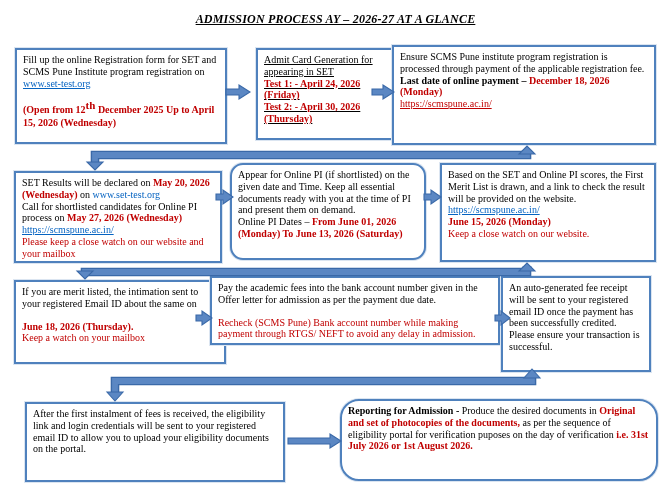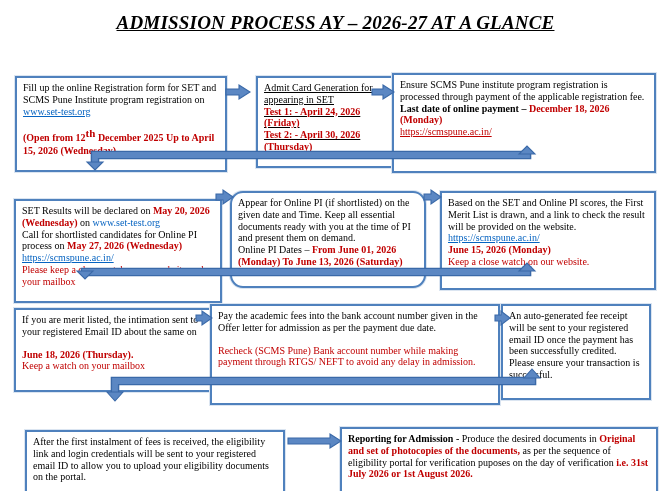--- a/index.html
+++ b/index.html
@@ -2,28 +2,28 @@
 <html><head>
 <meta charset="utf-8">
 <style>
   html,body{margin:0;padding:0;background:#ffffff;}
   .canvas{
     position:relative;width:671px;height:491px;background:#ffffff;overflow:hidden;
     font-family:"Liberation Serif","DejaVu Serif",serif;
   }
   .page-title{
     position:absolute;top:12px;left:0;width:100%;text-align:center;
-    font-size:19px;font-weight:bold;font-style:italic;
+    font-size:12px;font-weight:bold;font-style:italic;
     text-decoration:underline;color:#000;letter-spacing:.2px;
   }
   .flow-box{
     position:absolute;box-sizing:border-box;
     border:2px solid #4f81bd;background:#ffffff;
     box-shadow:0 0 0 1px #dbe5f1;
-    padding:4px 6px;font-size:10px;line-height:11.8px;color:#000;margin-top:28px;
+    padding:4px 6px;font-size:10px;line-height:11.8px;color:#000;
   }
   .para{margin:0;}
   .para.blank{height:11px;}
   .run.k{color:#000;}
   .run.kb{color:#000;font-weight:bold;}
   .run.r{color:#c00000;}
   .run.rb{color:#c00000;font-weight:bold;}
   .run.l{color:#0563c1;}
   .run.lu{color:#0563c1;text-decoration:underline;}
   .run.ru{color:#c00000;text-decoration:underline;}
@@ -49,21 +49,21 @@
       <div class="para"><span class="run k">Admit Card Generation for appearing in SET</span></div>
       <div class="para"><span class="run rb">Test 1: - April 24, 2026 (Friday)</span></div>
       <div class="para"><span class="run rb">Test 2: - April 30, 2026 (Thursday)</span></div>
     </div>
   <div class="flow-box" style="left:392px;top:45px;width:264px;height:100px;">
       <div class="para"><span class="run k">Ensure SCMS Pune institute program registration is processed through payment of the applicable registration fee.</span></div>
       <div class="para"><span class="run kb">Last date of online payment – </span><span class="run rb">December 18, 2026 (Monday)</span></div>
       <div class="para"><span class="run ru">https://scmspune.ac.in/</span></div>
     </div>
 
-  <div class="flow-box" style="left:14px;top:171px;width:208px;height:104px;">
+  <div class="flow-box" style="left:14px;top:171px;width:208px;height:92px;">
       <div class="para"><span class="run k">SET Results will be declared on </span><span class="run rb">May 20, 2026 (Wednesday)</span><span class="run k"> on </span><span class="run l">www.set-test.org</span></div>
       <div class="para"><span class="run k">Call for shortlisted candidates for  Online PI process on </span><span class="run rb">May 27, 2026 (Wednesday)</span></div>
       <div class="para"><span class="run lu">https://scmspune.ac.in/</span></div>
       <div class="para"><span class="run r">Please keep a close watch on our website and your mailbox</span></div>
     </div>
   <div class="flow-box" style="left:230px;top:163px;width:196px;height:97px;border-radius:13px;">
       <div class="para"><span class="run k">Appear for Online PI (if shortlisted) on the given date and Time.  Keep all essential documents ready with you at the time of PI and present them on demand.</span></div>
       <div class="para"><span class="run k">Online PI Dates – </span><span class="run rb">From June 01, 2026 (Monday) To June 13, 2026 (Saturday)</span></div>
     </div>
   <div class="flow-box" style="left:440px;top:163px;width:216px;height:99px;">
@@ -72,33 +72,33 @@
       <div class="para"><span class="run rb">June 15, 2026 (Monday)</span></div>
       <div class="para"><span class="run r">Keep a close watch on our website.</span></div>
     </div>
 
   <div class="flow-box" style="left:14px;top:280px;width:212px;height:84px;">
       <div class="para"><span class="run k">If you are merit listed, the intimation sent to your registered Email ID about the same on</span></div>
       <div class="para blank"></div>
       <div class="para"><span class="run rb">June 18, 2026 (Thursday).</span></div>
       <div class="para"><span class="run r">Keep a watch on your mailbox</span></div>
     </div>
-  <div class="flow-box" style="left:210px;top:276px;width:290px;height:101px;">
+  <div class="flow-box" style="left:210px;top:276px;width:290px;height:69px;">
       <div class="para"><span class="run k">Pay the academic fees into the bank account number given in the Offer letter for admission as per the payment due date.</span></div>
       <div class="para blank"></div>
       <div class="para"><span class="run r">Recheck (SCMS Pune) Bank account number while making payment through  RTGS/ NEFT to avoid any delay in admission.</span></div>
     </div>
   <div class="flow-box" style="left:501px;top:276px;width:150px;height:96px;">
       <div class="para"><span class="run k">An auto-generated fee receipt will be sent to your registered email ID once the payment has been successfully credited. Please ensure your transaction is successful.</span></div>
     </div>
 
   <div class="flow-box" style="left:25px;top:402px;width:260px;height:80px;">
       <div class="para"><span class="run k">After the first instalment of fees is received, the eligibility link and login credentials will be sent to your registered email ID to allow you to upload your eligibility documents on the portal.</span></div>
     </div>
-  <div class="flow-box" style="left:340px;top:399px;width:318px;height:82px;">
+  <div class="flow-box" style="left:340px;top:399px;width:318px;height:82px;border-radius:19px;">
       <div class="para"><span class="run kb">Reporting for Admission - </span><span class="run k">Produce the desired documents in </span><span class="run rb">Original and set of photocopies of the documents,</span><span class="run k"> as per the sequence of eligibility portal for verification puposes on the day of verification </span><span class="run rb">i.e. 31st July 2026 or 1st August 2026.</span></div>
     </div>
 
   <svg class="overlay" width="671" height="491" viewBox="0 0 671 491">
 
     <polygon class="arrow" points="226,89 239,89 239,85 250,92 239,99 239,95 226,95"></polygon>
     <polygon class="arrow" points="372,89 383,89 383,85 394,92 383,99 383,95 372,95"></polygon>
     <polygon class="arrow" points="216,194 223,194 223,190 233,197 223,204 223,200 216,200"></polygon>
     <polygon class="arrow" points="424,194 431,194 431,190 441,197 431,204 431,200 424,200"></polygon>
     <polygon class="arrow" points="196,315 202,315 202,311 212,318 202,325 202,321 196,321"></polygon>

